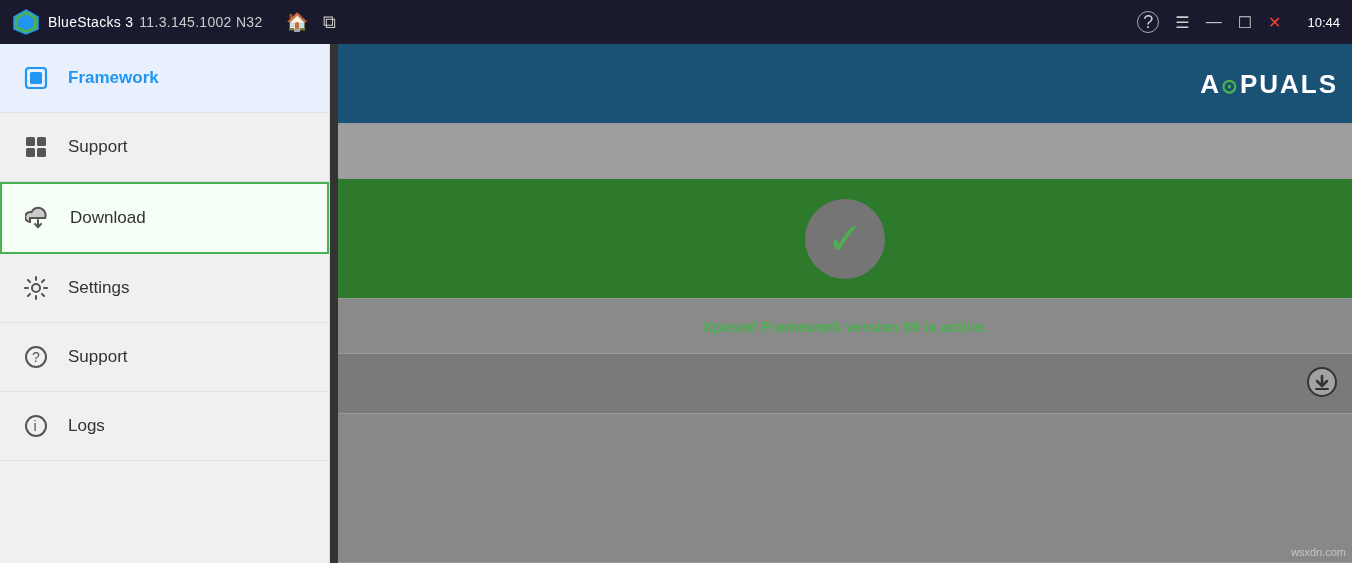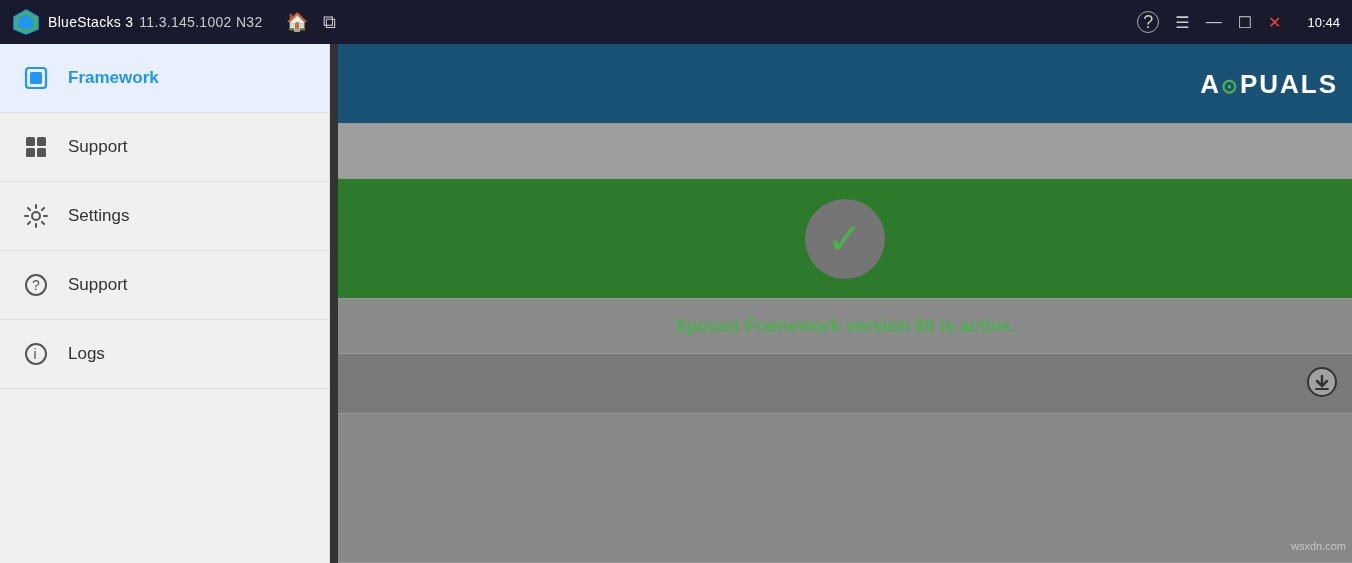--- a/index.html
+++ b/index.html
@@ -225,36 +225,36 @@
       justify-content: center;
       margin-bottom: 0;
     }
     .check-icon {
       color: #4CAF50;
       font-size: 44px;
       line-height: 1;
     }
 
     .status-text {
-      font-size: 18px;
+      font-size: 15px;
       color: #4CAF50;
       font-weight: 600;
       text-align: center;
     }
 
     
     .download-icon-bottom {
       color: #444;
       font-size: 28px;
     }
 
     
     .watermark {
       position: absolute;
-      bottom: 10px;
+      bottom: 4px;
       right: 6px;
       font-size: 11px;
       color: rgba(255,255,255,0.5);
     }
   </style>
 </head>
 <body>
 
 <div class="title-bar">
 
@@ -299,20 +299,30 @@
         <svg width="26" height="26" viewBox="0 0 26 26" fill="none">
           <rect x="3" y="3" width="9" height="9" rx="1.5" fill="#555"></rect>
           <rect x="14" y="3" width="9" height="9" rx="1.5" fill="#555"></rect>
           <rect x="3" y="14" width="9" height="9" rx="1.5" fill="#555"></rect>
           <rect x="14" y="14" width="9" height="9" rx="1.5" fill="#555"></rect>
         </svg>
       </div>
       <span class="sidebar-item-label">Support</span>
     </div>
 
+    <div class="sidebar-item download-item">
+      <div class="sidebar-item-icon">
+        <svg width="26" height="26" viewBox="0 0 26 26" fill="none">
+          <path d="M5 17a5 5 0 1 1 1.5-9.8A6 6 0 1 1 20 13H5z" stroke="#555" stroke-width="2" fill="#ccc"></path>
+          <polyline points="10,19 13,22 16,19" stroke="#555" stroke-width="2" stroke-linecap="round"></polyline>
+          <line x1="13" y1="15" x2="13" y2="22" stroke="#555" stroke-width="2" stroke-linecap="round"></line>
+        </svg>
+      </div>
+      <span class="sidebar-item-label">Download</span>
+    </div>
 
 
     <div class="sidebar-item">
       <div class="sidebar-item-icon">
         <svg width="26" height="26" viewBox="0 0 26 26" fill="none">
           <circle cx="13" cy="13" r="4" stroke="#555" stroke-width="2" fill="none"></circle>
           <path d="M13 2v3M13 21v3M2 13h3M21 13h3M4.93 4.93l2.12 2.12M18.95 18.95l2.12 2.12M4.93 21.07l2.12-2.12M18.95 7.05l2.12-2.12" stroke="#555" stroke-width="2" stroke-linecap="round"></path>
         </svg>
       </div>
       <span class="sidebar-item-label">Settings</span>

